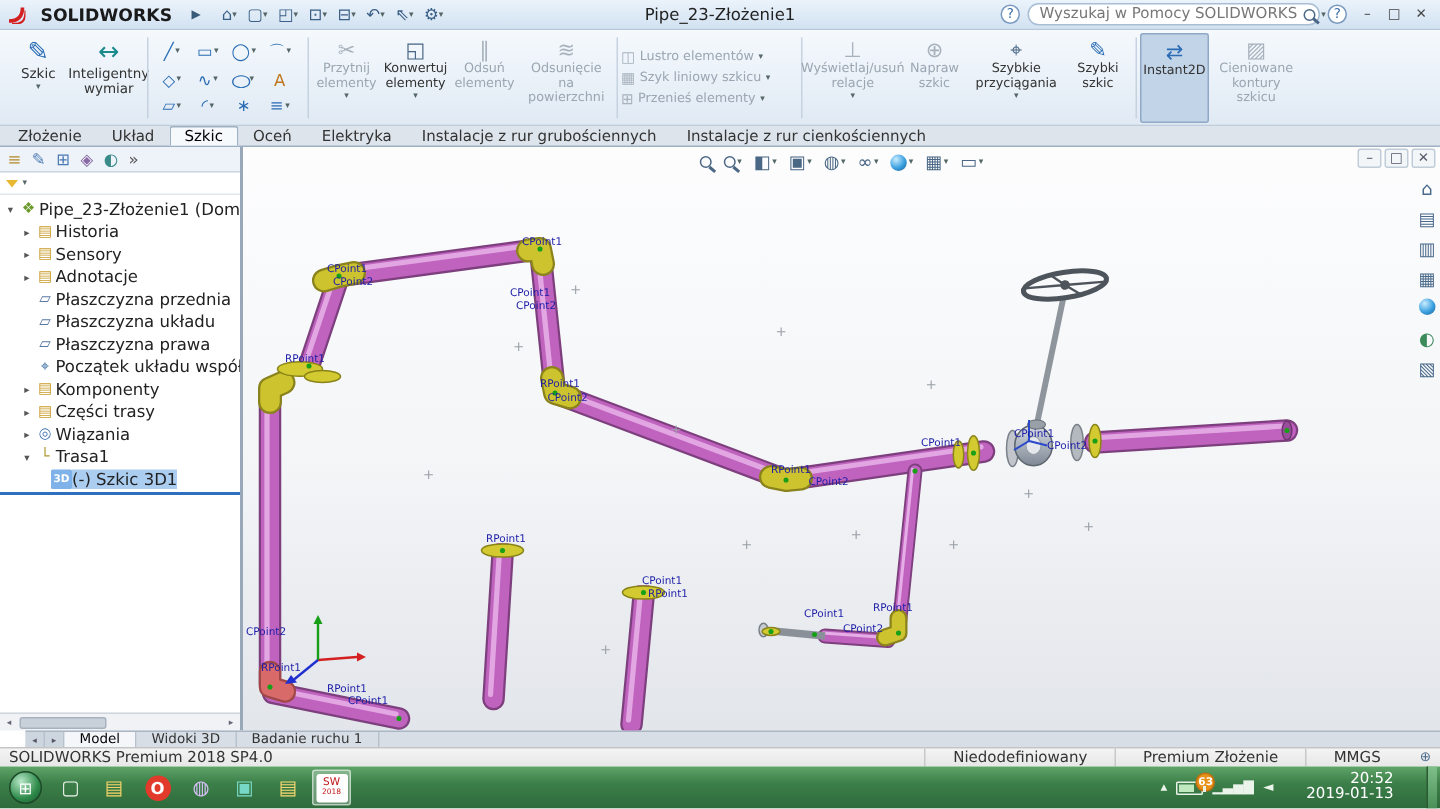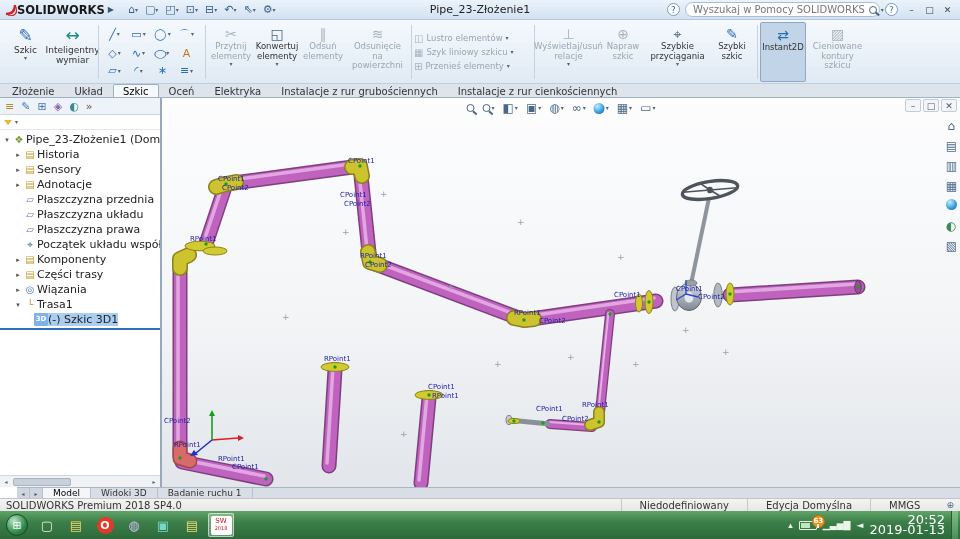--- a/index.html
+++ b/index.html
@@ -1,21 +1,21 @@
 <!DOCTYPE html>
 <html><head>
 <meta charset="utf-8">
 <style>
 *{margin:0;padding:0;box-sizing:border-box}
 html,body{width:960px;height:539px;overflow:hidden;font-family:"DejaVu Sans","Liberation Sans",sans-serif;cursor:default;user-select:none}
 body{position:relative;background:#fff;font-size:11px;color:#222}
 .dd{font-size:6px;color:#566;line-height:6px}
 
 .titlebar{position:absolute;top:0;left:0;width:960px;height:20px;background:linear-gradient(#ebf3fb,#d2e2f2);border-bottom:1px solid #b6c7da;display:flex;align-items:center;padding:0 4px;font-size:11px}
-.logo{display:flex;align-items:center;gap:0;font-weight:bold;font-size:11.5px;color:#1a1a1a}
+.logo{display:flex;align-items:center;gap:10px;font-weight:bold;font-size:11.5px;color:#1a1a1a}
 .menuarrow{color:#3a5a7a;font-size:8px;margin-left:3px}
 .qat{display:flex;align-items:center;margin-left:12px;gap:3px}
 .qbtn{display:flex;align-items:center;color:#3a5f86;font-size:11px;padding:0 2px}
 .tb-center{position:absolute;left:50%;transform:translateX(-50%);color:#222}
 .tb-right{margin-left:auto;display:flex;align-items:center;gap:5px}
 .helpcirc{width:13px;height:13px;border:1px solid #7a9ac0;border-radius:50%;font-size:9px;color:#3a6ea5;display:flex;align-items:center;justify-content:center;background:#fff;flex:none}
 .searchbox{display:flex;align-items:center;gap:4px;background:#fff;border:1px solid #a8bed4;border-radius:9px;height:15px;padding:0 7px;width:195px;color:#777;font-size:10px;white-space:nowrap}
 .winctl{display:flex;gap:1px}
 .wbtn{width:17px;height:14px;display:flex;align-items:center;justify-content:center;font-size:9px;color:#444}
 .mag{position:relative;width:8px;height:8px;border:1.5px solid #4a6785;border-radius:50%;display:inline-block;flex:none}
@@ -94,21 +94,21 @@
 .tbactive{background:rgba(255,255,255,.28);border:1px solid rgba(255,255,255,.55)}
 .swbox{background:#fff;border-radius:2px;width:21px;height:19px;display:flex;flex-direction:column;align-items:center;justify-content:center;line-height:7px}
 .swt{color:#c01818;font-size:7px;font-weight:normal}
 .swt2{color:#c01818;font-size:5px}
 .tray{margin-left:auto;display:flex;align-items:center;gap:6px;color:#fff}
 .trayg{font-size:9px;color:#eaf4ea;line-height:9px}
 .batt{position:relative;width:18px;height:9px;border:1px solid #e8f0e8;border-radius:1px;flex:none}
 .batt::after{content:"";position:absolute;right:-3px;top:2px;width:2px;height:4px;background:#e8f0e8}
 .battfill{position:absolute;left:1px;top:1px;bottom:1px;width:60%;background:#bfe8bf}
 .battbadge{position:absolute;top:-7px;right:-9px;width:13px;height:13px;border-radius:50%;background:#e89018;color:#fff;font-size:7px;font-weight:bold;display:flex;align-items:center;justify-content:center;border:1px solid #c07010}
-.clock{text-align:right;font-size:13px;line-height:10px;color:#fff;margin:0 0;white-space:nowrap}
+.clock{text-align:right;font-size:10px;line-height:10px;color:#fff;margin:0 16px;white-space:nowrap}
 .showdesk{width:7px;height:28px;background:linear-gradient(#7fbf8a,#4a8f58);border-left:1px solid #2a5a34;flex:none}
 </style>
 </head>
 <body>
 
 <div class="titlebar">
   <div class="logo">
     <svg width="13" height="13">
         <path d="M2,11 C8,11 11,8 11,2" stroke="#d42020" stroke-width="2.4" fill="none"></path>
         <path d="M4,13 C11,13 13,11 13,4" stroke="#d42020" stroke-width="1.4" fill="none"></path>
@@ -604,21 +604,21 @@
     <div class="bnav">▸</div>
     <div class="btab active">Model</div>
     <div class="btab">Widoki 3D</div>
     <div class="btab">Badanie ruchu 1</div>
   </div>
 
 <div class="statusbar">
   <span>SOLIDWORKS Premium 2018 SP4.0</span>
   <div id="status-right">
       <span class="sseg">Niedodefiniowany</span>
-      <span class="sseg">Edycja Domyślna</span>
+      <span class="sseg">Premium Złożenie</span>
       <span class="sseg">MMGS</span>
       <span class="globe">⊕</span>
     </div>
 </div>
 
 <div class="taskbar">
   <div class="startorb">
       <span>⊞</span>
     </div>
   <div id="tb-icons">

